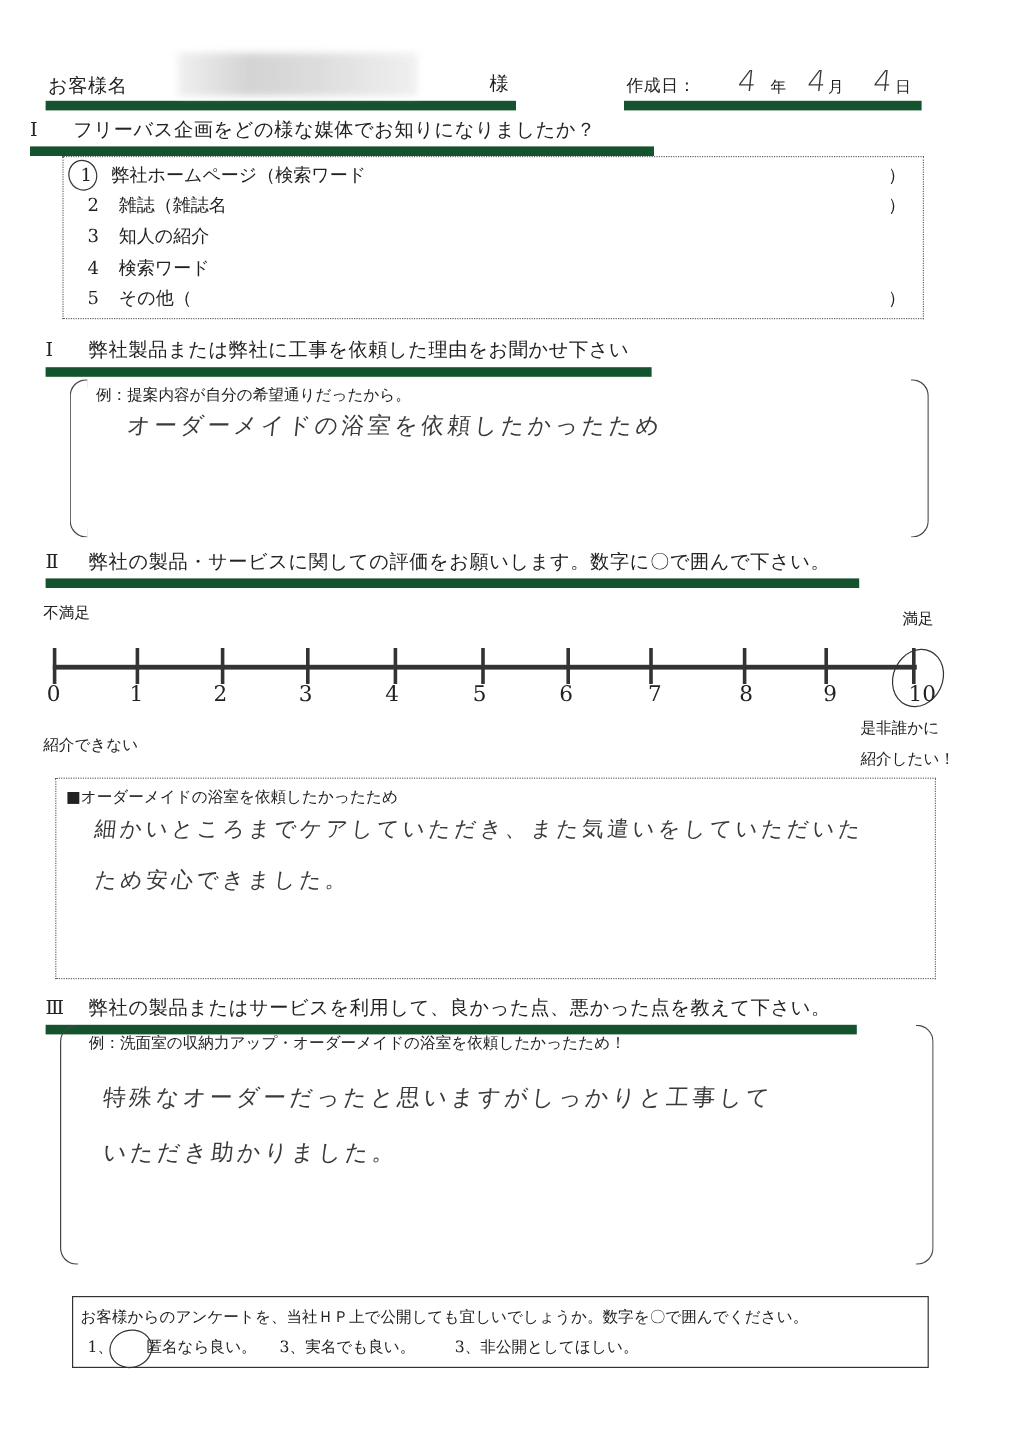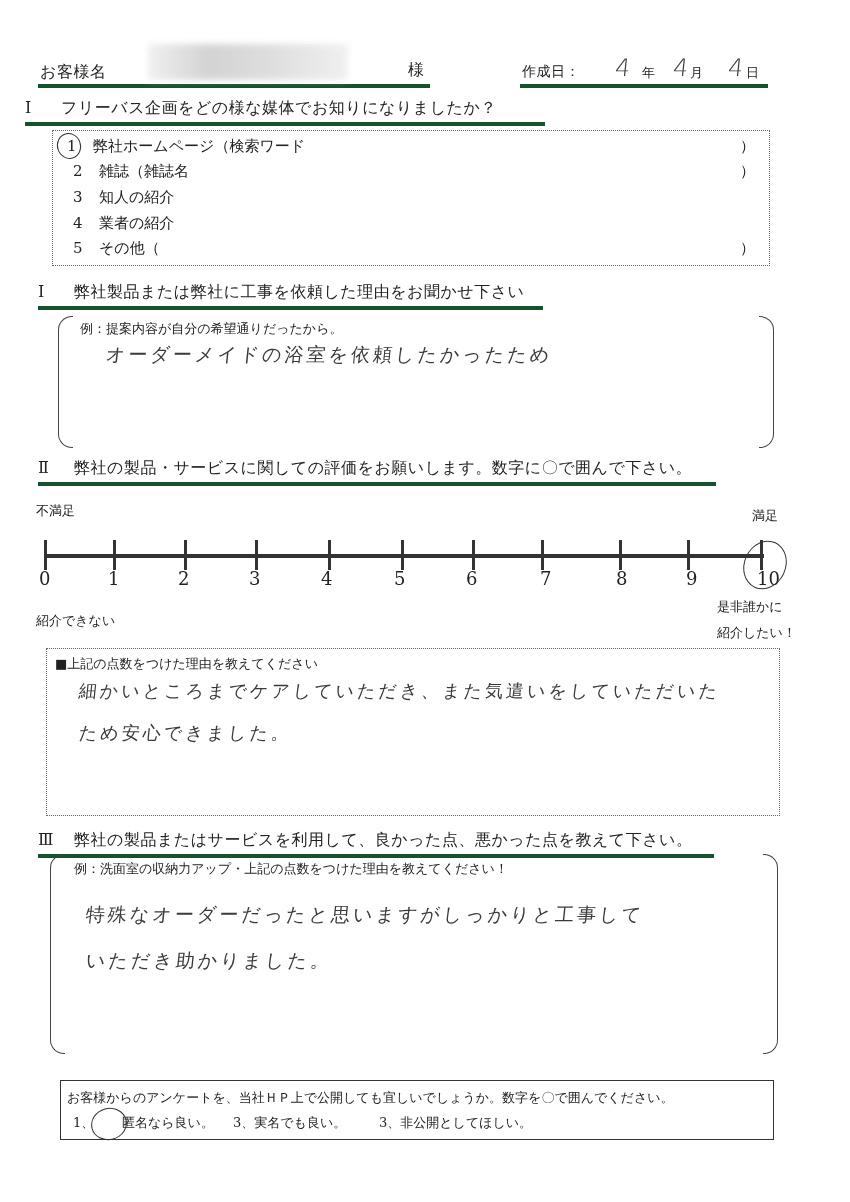--- a/index.html
+++ b/index.html
@@ -1,20 +1,20 @@
 <!DOCTYPE html>
 <html><head>
 <meta charset="utf-8">
 <style>
   html, body { margin:0; padding:0; background:#fff; }
   body { width:850px; height:1202px; position:relative; overflow:hidden;
          font-family:"DejaVu Serif","Liberation Serif",serif; color:#222; }
   .abs { position:absolute; }
   .hand { font-family:"DejaVu Sans","Liberation Sans",sans-serif; color:#3a3a3a; font-size:19px; letter-spacing:3px; transform:skewX(-6deg); font-weight:300; }
-  .uline { border-bottom:4px solid #14532d; }
+  .uline { border-bottom:8px solid #14532d; }
   .hdr { font-size:16px; letter-spacing:0.5px; }
   .small { font-size:13px; }
   .dotbox { border:1.5px dotted #666; }
   .bracket-l, .bracket-r { position:absolute; top:0; bottom:0; width:14px; border:1.5px solid #444; }
   .bracket-l { left:0; border-right:none; border-radius:14px 0 0 14px; }
   .bracket-r { right:0; border-left:none; border-radius:0 14px 14px 0; }
   .circle { position:absolute; border:1.5px solid #333; border-radius:50%; }
   .tick { position:absolute; width:3px; background:#333; }
   .scale-num { position:absolute; font-size:18px; }
   .opt-row { position:absolute; left:20px; font-size:15px; height:24px; }
@@ -54,21 +54,21 @@
   <div class="opt-row" style="top:31px;">
     <span class="num">2</span><span>雑誌（雑誌名</span>
   </div>
   <span class="paren-r" style="top:31px;">）</span>
 
   <div class="opt-row" style="top:57px;">
     <span class="num">3</span><span>知人の紹介</span>
   </div>
 
   <div class="opt-row" style="top:83px;">
-    <span class="num">4</span><span>業者の紹介</span>
+    <span class="num">4</span><span>検索ワード</span>
   </div>
 
   <div class="opt-row" style="top:108px;">
     <span class="num">5</span><span>その他（</span>
   </div>
   <span class="paren-r" style="top:108px;">）</span>
 </div>
 
 <div class="abs uline" style="left:38px; top:282px; width:505px; height:24px;">
   <span class="hdr" style="display:inline-block; width:36px;">Ⅰ</span><span class="hdr">弊社製品または弊社に工事を依頼した理由をお聞かせ下さい</span>
@@ -116,33 +116,33 @@
   <span class="scale-num" style="left:686px;">9</span>
   <span class="scale-num" style="left:757px;">10</span>
 </div>
 <div class="circle" style="left:744px; top:540px; width:40px; height:48px; transform:rotate(25deg);"></div>
 
 <span class="abs small" style="left:36px; top:612px;">紹介できない</span>
 <span class="abs small" style="left:717px; top:598px;text-align:right;">是非誰かに</span>
 <span class="abs small" style="left:717px; top:624px;">紹介したい！</span>
 
 <div class="abs dotbox" style="left:46px; top:648px; width:732px; height:166px;">
-  <span class="abs small" style="left:8px; top:6px;">■上記の点数をつけた理由を教えてください</span>
+  <span class="abs small" style="left:8px; top:6px;">■オーダーメイドの浴室を依頼したかったため</span>
   <span class="abs hand" style="left:32px; top:30px; font-size:18px;">細かいところまでケアしていただき、また気遣いをしていただいた</span>
   <span class="abs hand" style="left:32px; top:72px; font-size:18px;">ため安心できました。</span>
 </div>
 
 <div class="abs uline" style="left:38px; top:830px; width:676px; height:24px;">
   <span class="hdr" style="display:inline-block; width:36px;">Ⅲ</span><span class="hdr">弊社の製品またはサービスを利用して、良かった点、悪かった点を教えて下さい。</span>
 </div>
 
 <div class="abs" style="left:50px; top:854px; width:728px; height:200px;">
   <div class="bracket-l"></div>
   <div class="bracket-r"></div>
-  <span class="abs small" style="left:24px; top:6px;">例：洗面室の収納力アップ・上記の点数をつけた理由を教えてください！</span>
+  <span class="abs small" style="left:24px; top:6px;">例：洗面室の収納力アップ・オーダーメイドの浴室を依頼したかったため！</span>
   <span class="abs hand" style="left:36px; top:48px;">特殊なオーダーだったと思いますがしっかりと工事して</span>
   <span class="abs hand" style="left:36px; top:94px;">いただき助かりました。</span>
 </div>
 
 <div class="abs" style="left:60px; top:1080px; width:712px; height:58px; border:1.5px solid #333;">
   <span class="abs small" style="left:6px; top:8px; white-space:nowrap;">お客様からのアンケートを、当社ＨＰ上で公開しても宜しいでしょうか。数字を〇で囲んでください。</span>
   <span class="abs small" style="left:12px; top:33px;">1、</span>
   <span class="abs small" style="left:34px; top:33px;padding-left:27px;">匿名なら良い。</span>
   <div class="circle" style="left:30px; top:27px; width:34px; height:30px; transform:rotate(-15deg);"></div>
   <span class="abs small" style="left:172px; top:33px;">3、実名でも良い。</span>

